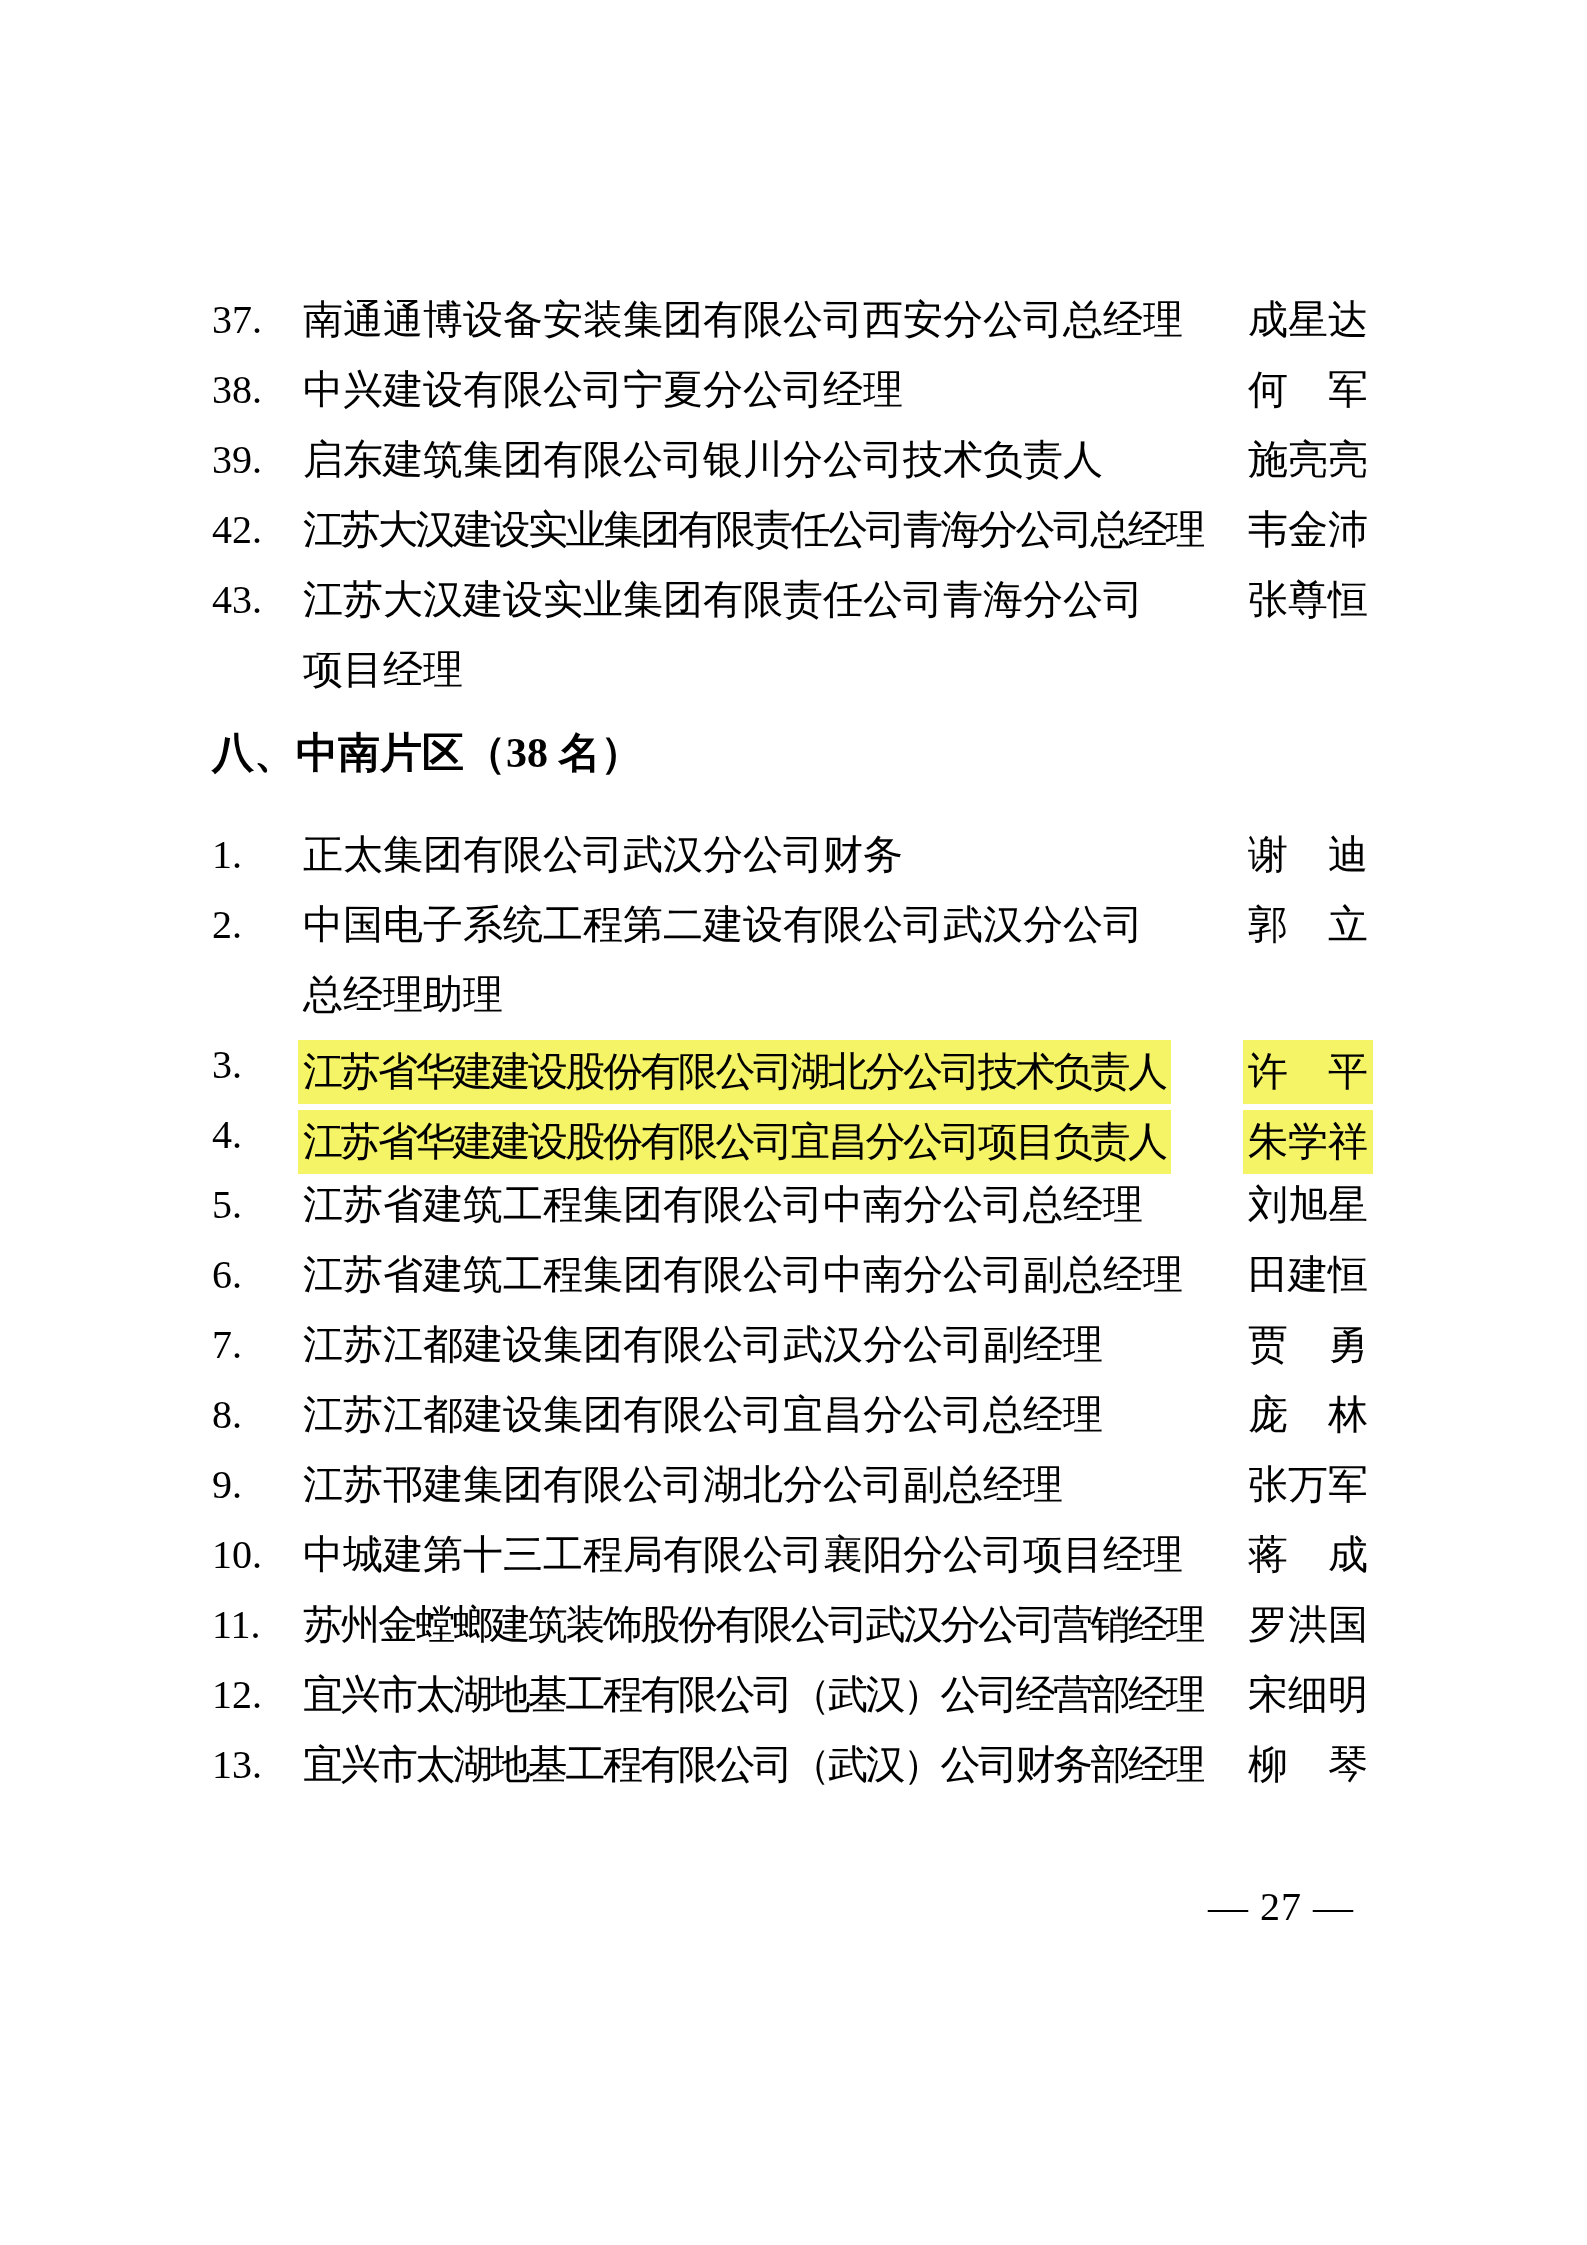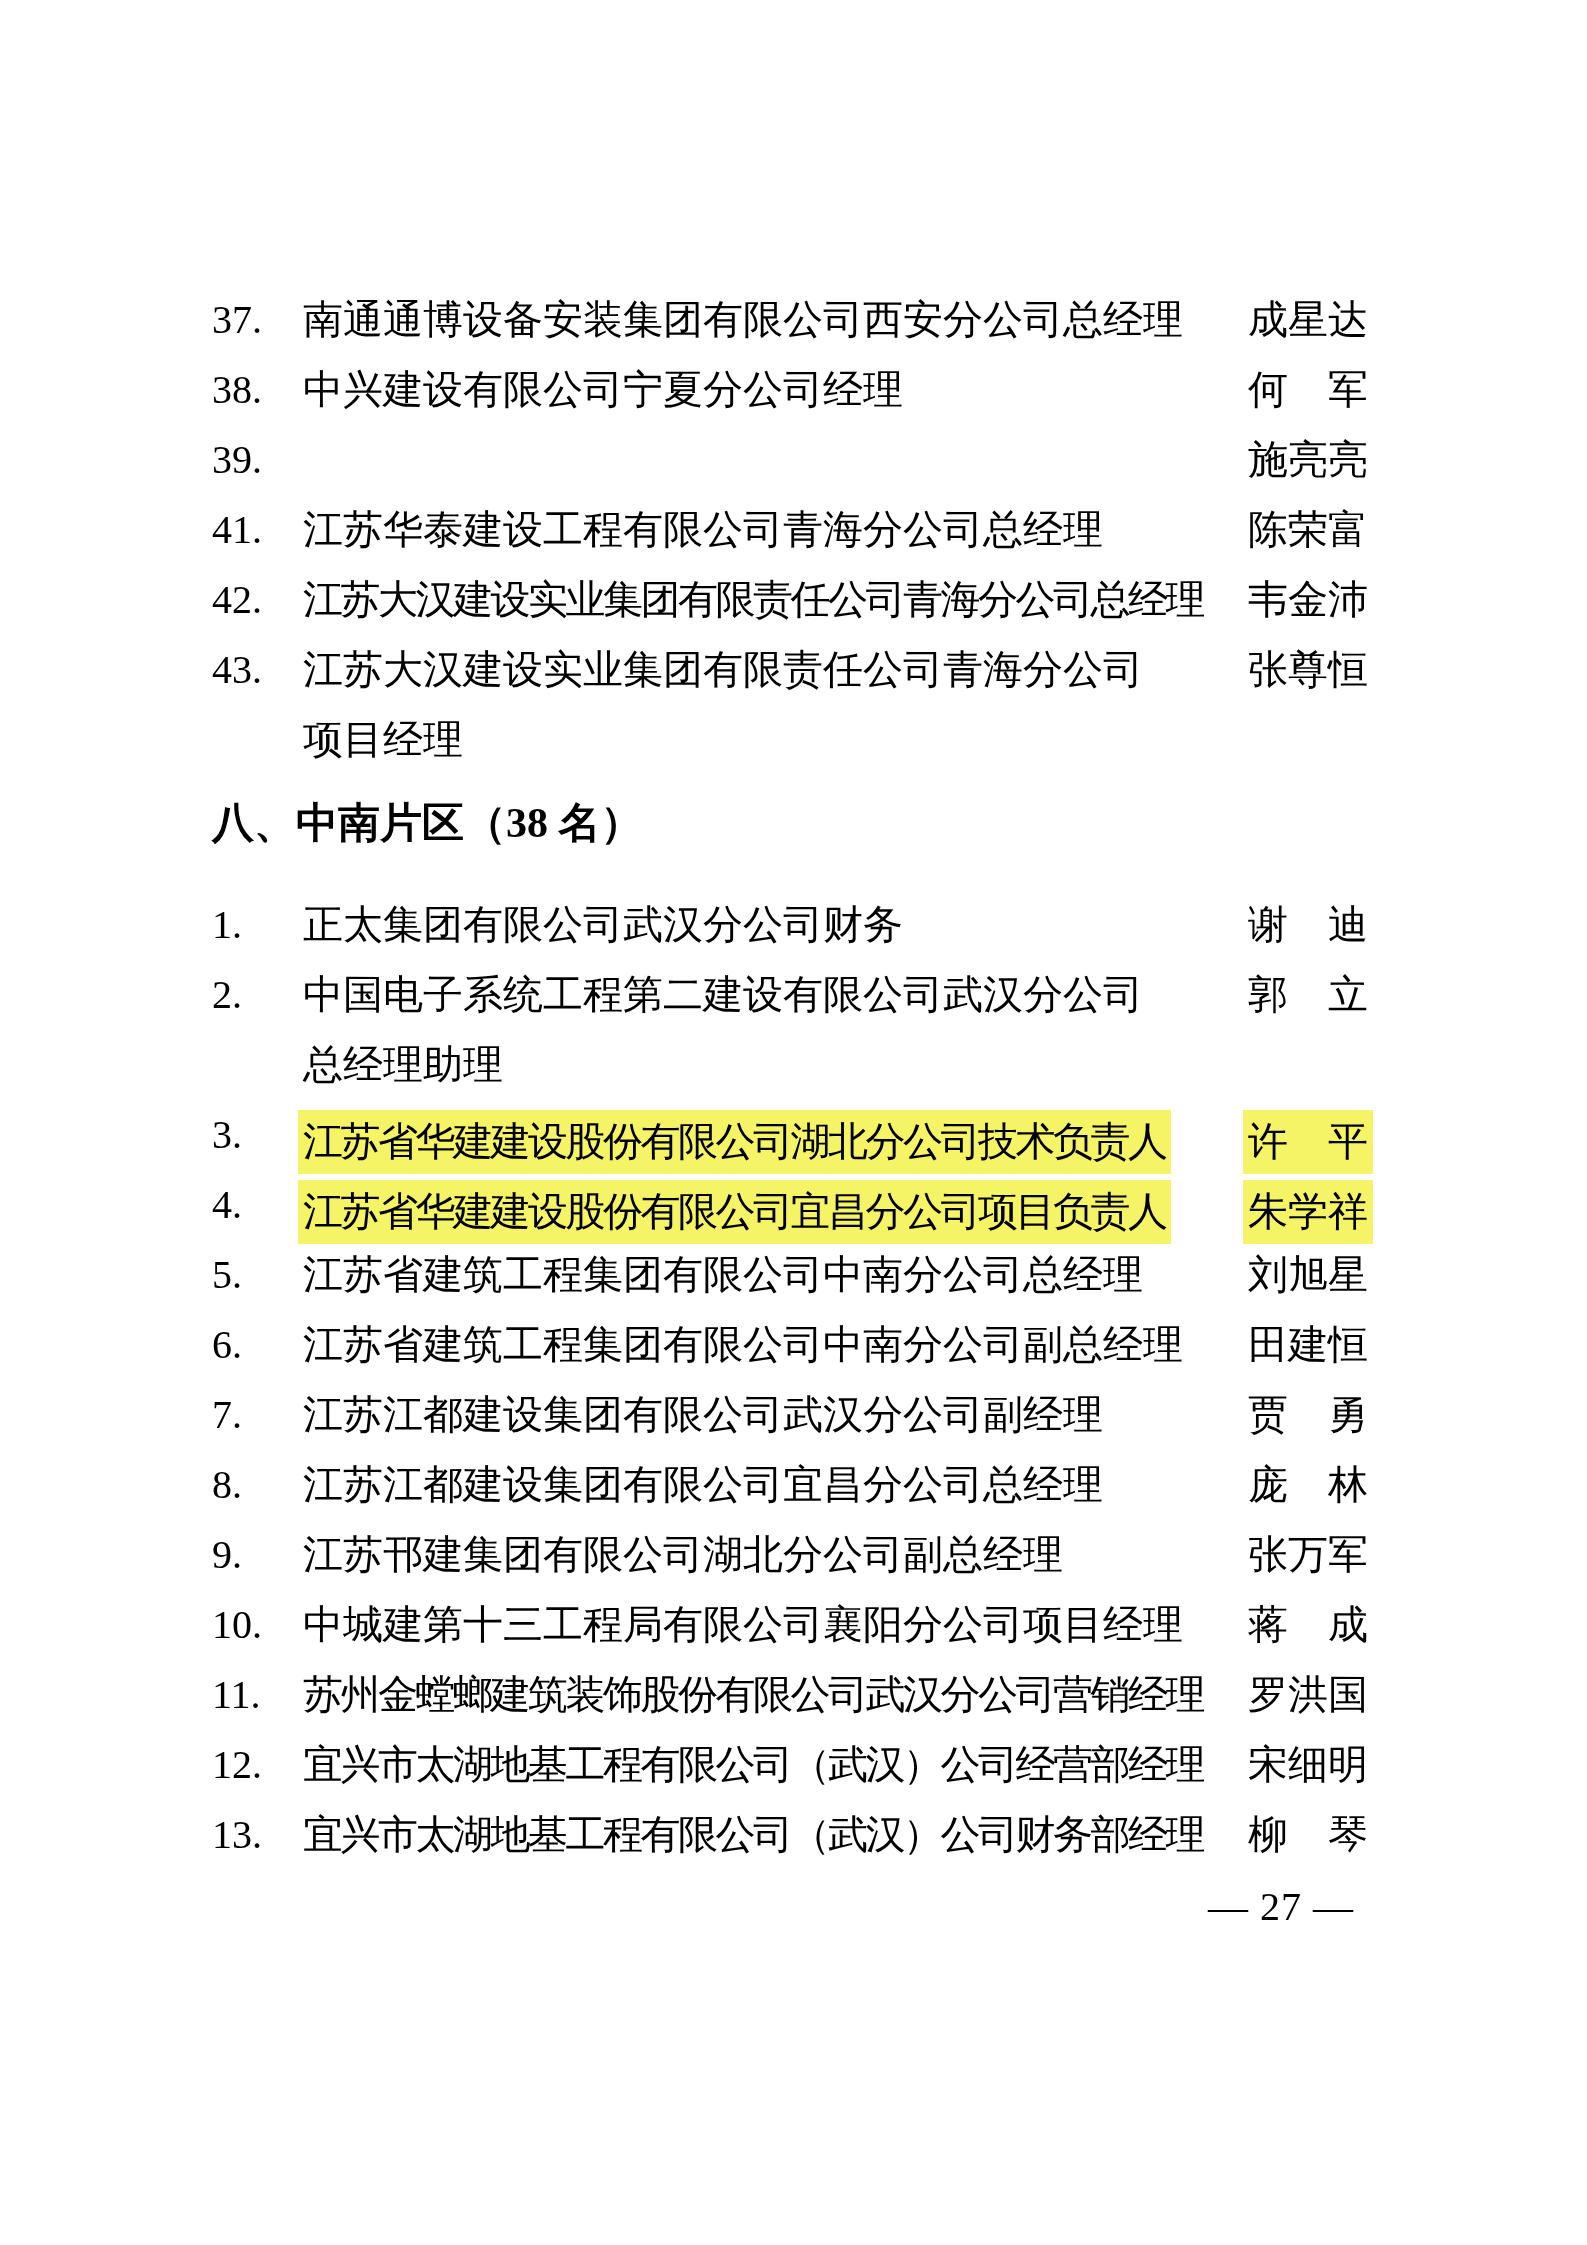--- a/index.html
+++ b/index.html
@@ -56,26 +56,22 @@
           <span class="company">南通通博设备安装集团有限公司西安分公司总经理</span>
           <span class="name">成星达</span>
         </div>
         <div class="row">
           <span class="num">38.</span>
           <span class="company">中兴建设有限公司宁夏分公司经理</span>
           <span class="name">何　军</span>
         </div>
         <div class="row">
           <span class="num">39.</span>
+          <span class="company">启东建筑集团有限公司银川分公司技术负责人</span>
           <span class="name">施亮亮</span>
-        </div>
-        <div class="row">
-          <span class="num">41.</span>
-          <span class="company">江苏华泰建设工程有限公司青海分公司总经理</span>
-          <span class="name">陈荣富</span>
         </div>
         <div class="row">
           <span class="num">42.</span>
           <span class="company tight">江苏大汉建设实业集团有限责任公司青海分公司总经理</span>
           <span class="name">韦金沛</span>
         </div>
         <div class="row two-line">
           <span class="num">43.</span>
           <span class="company">江苏大汉建设实业集团有限责任公司青海分公司</span>
           <span class="name">张尊恒</span>

